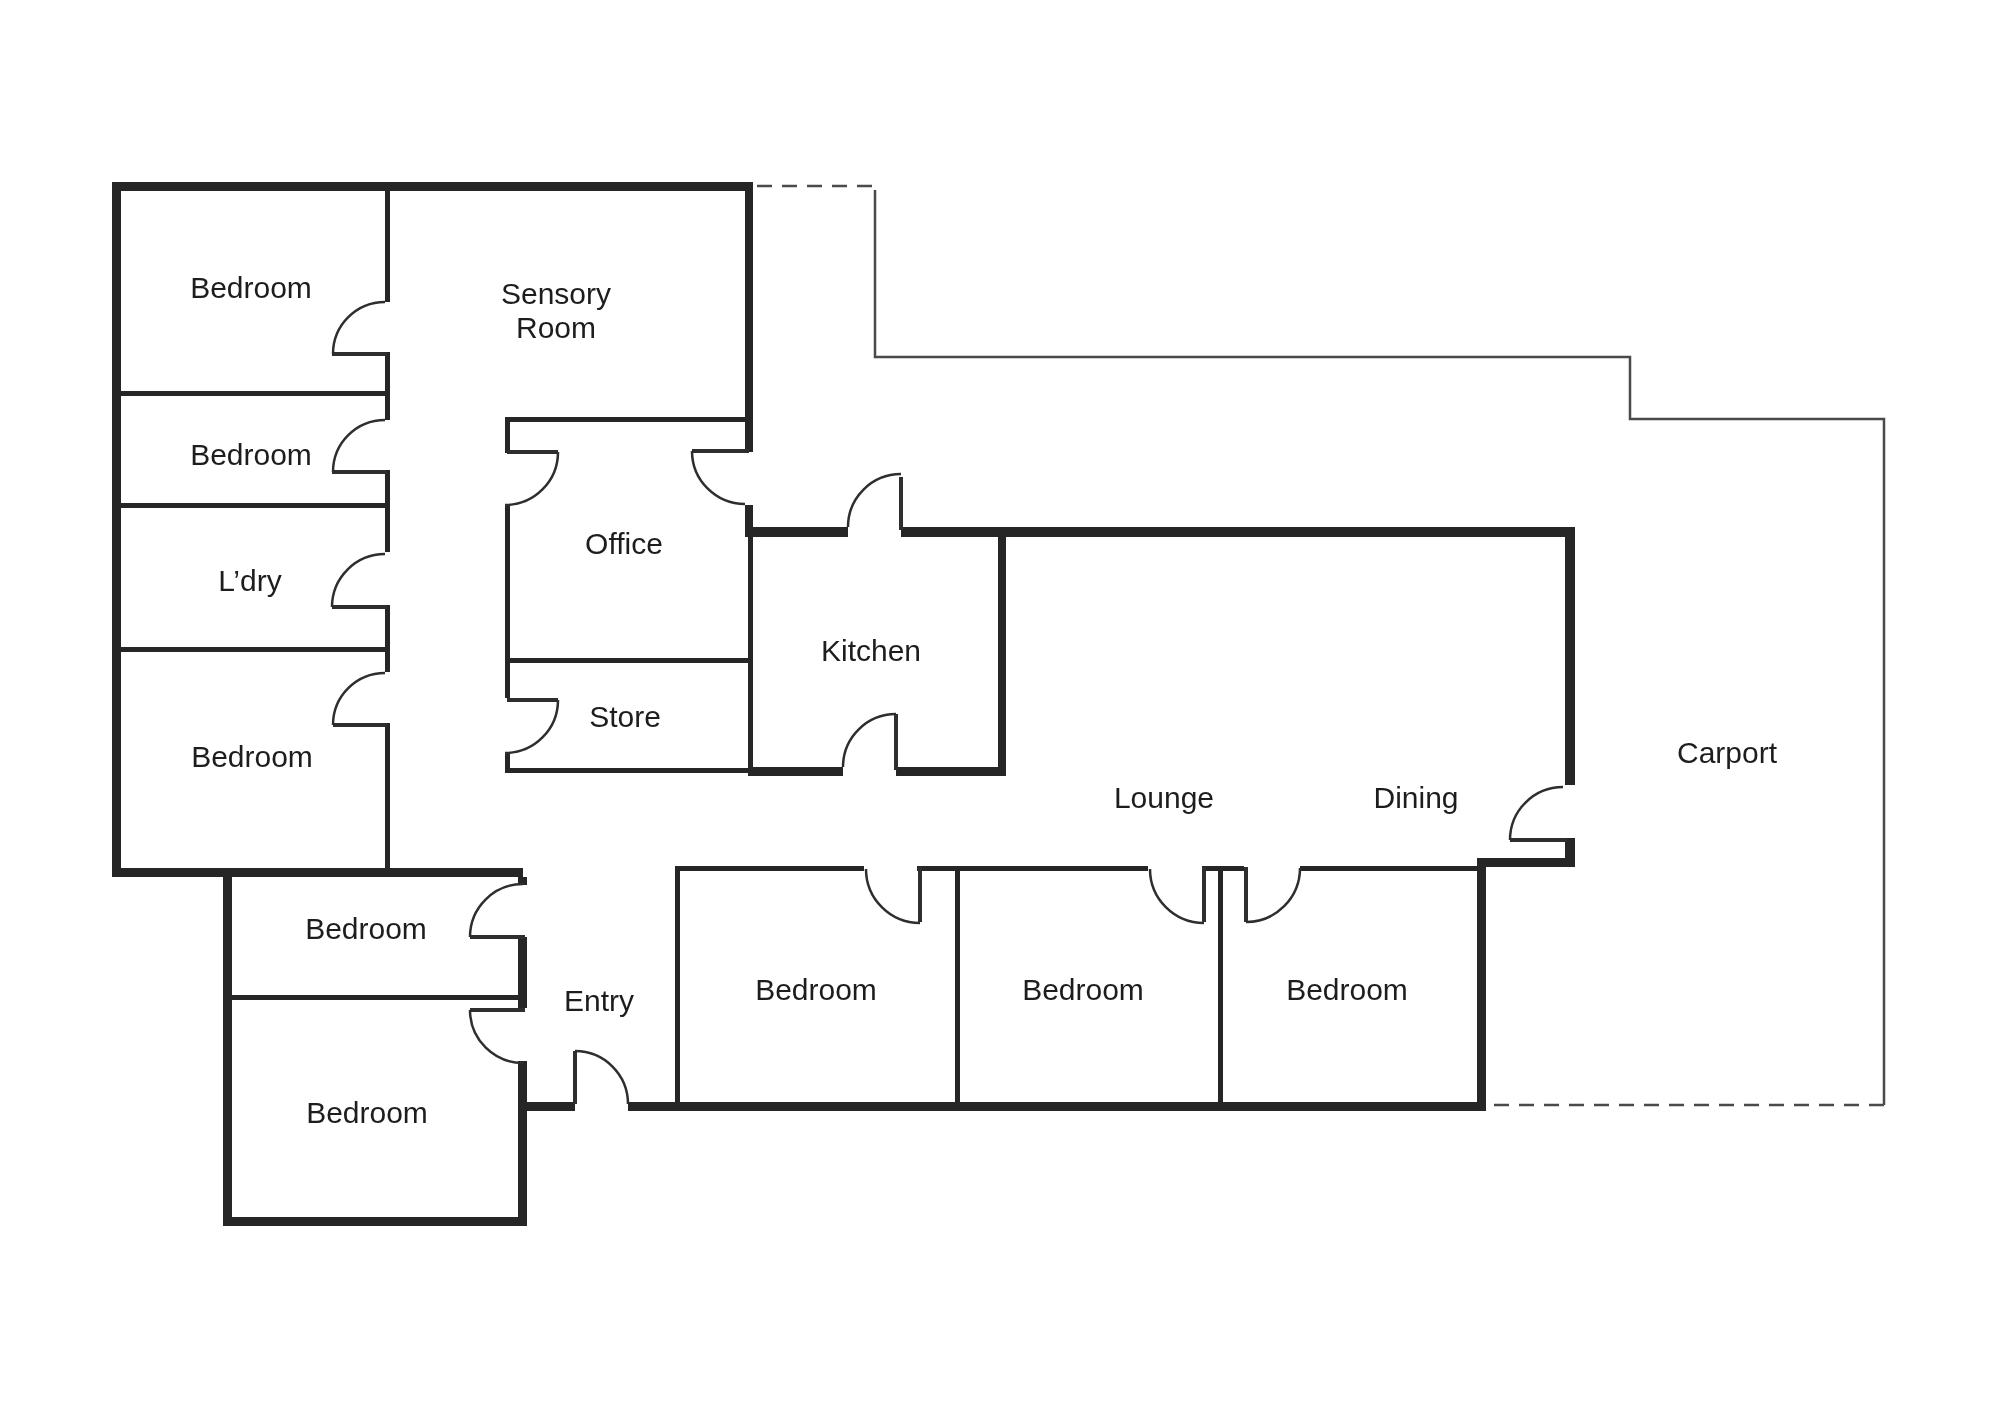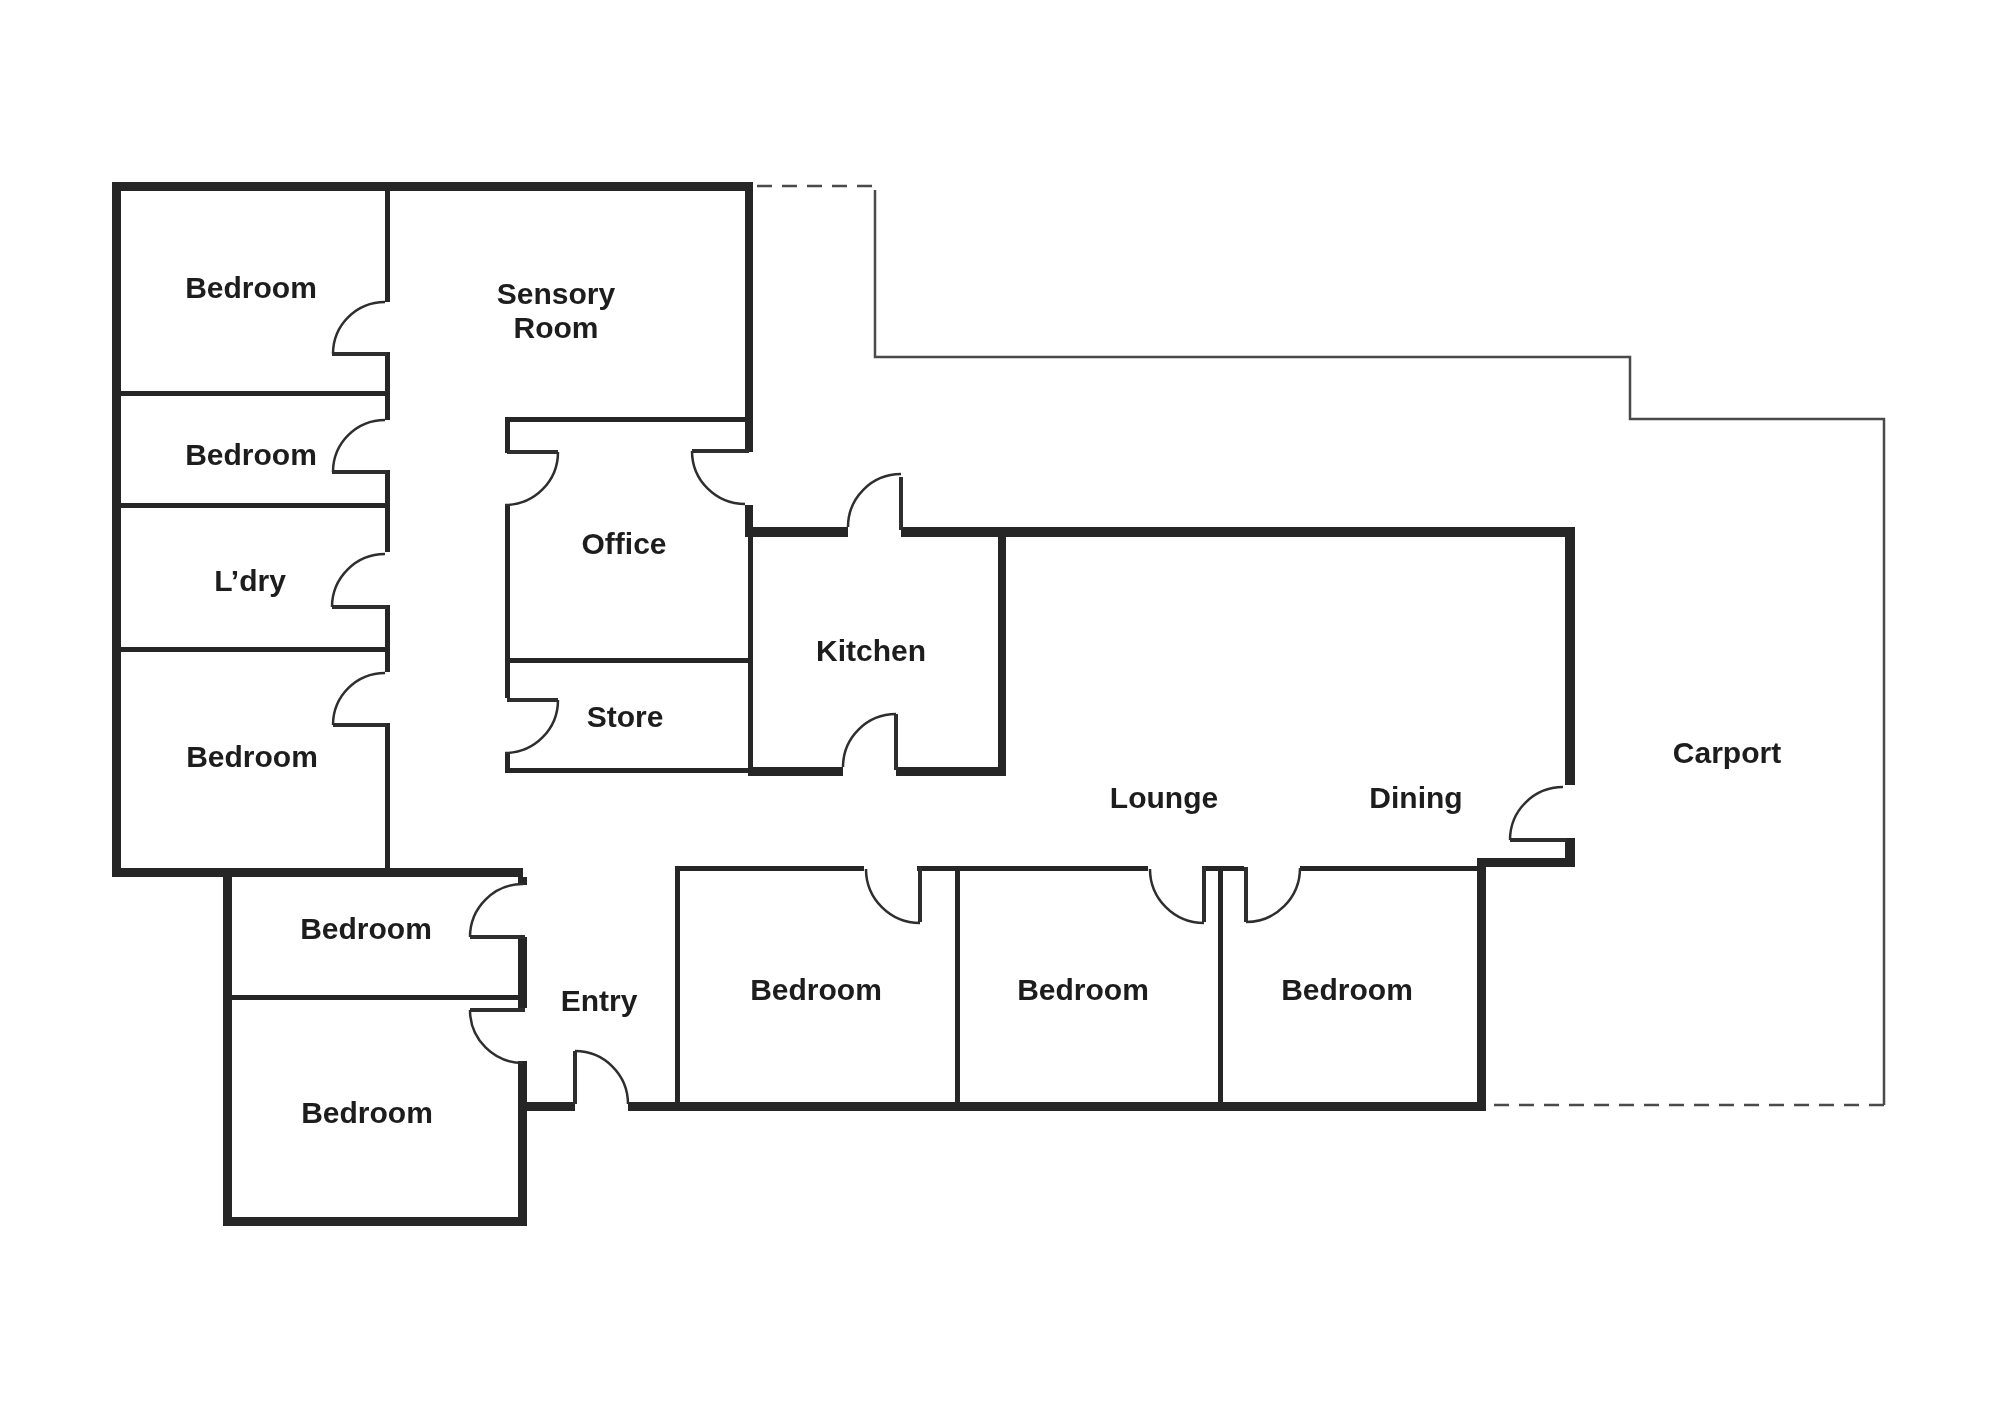--- a/index.html
+++ b/index.html
@@ -1,17 +1,17 @@
 <!DOCTYPE html>
 <html><head>
 <meta charset="utf-8">
 <style>
   html,body{margin:0;padding:0;background:#ffffff;}
   body{width:2000px;height:1413px;position:relative;font-family:"Liberation Sans", sans-serif;}
-  .plan-wrap{position:absolute;inset:0;font-weight:bold;}
+  .plan-wrap{position:absolute;inset:0;}
   svg{display:block;}
   .room-label{font-family:"Liberation Sans", sans-serif;font-size:30px;fill:#1d1d1d;text-anchor:middle;}
 </style>
 </head>
 <body>
 
 <div class="plan-wrap">
 <svg viewBox="0 0 2000 1413" width="2000" height="1413">
 
   <g fill="#262626">

